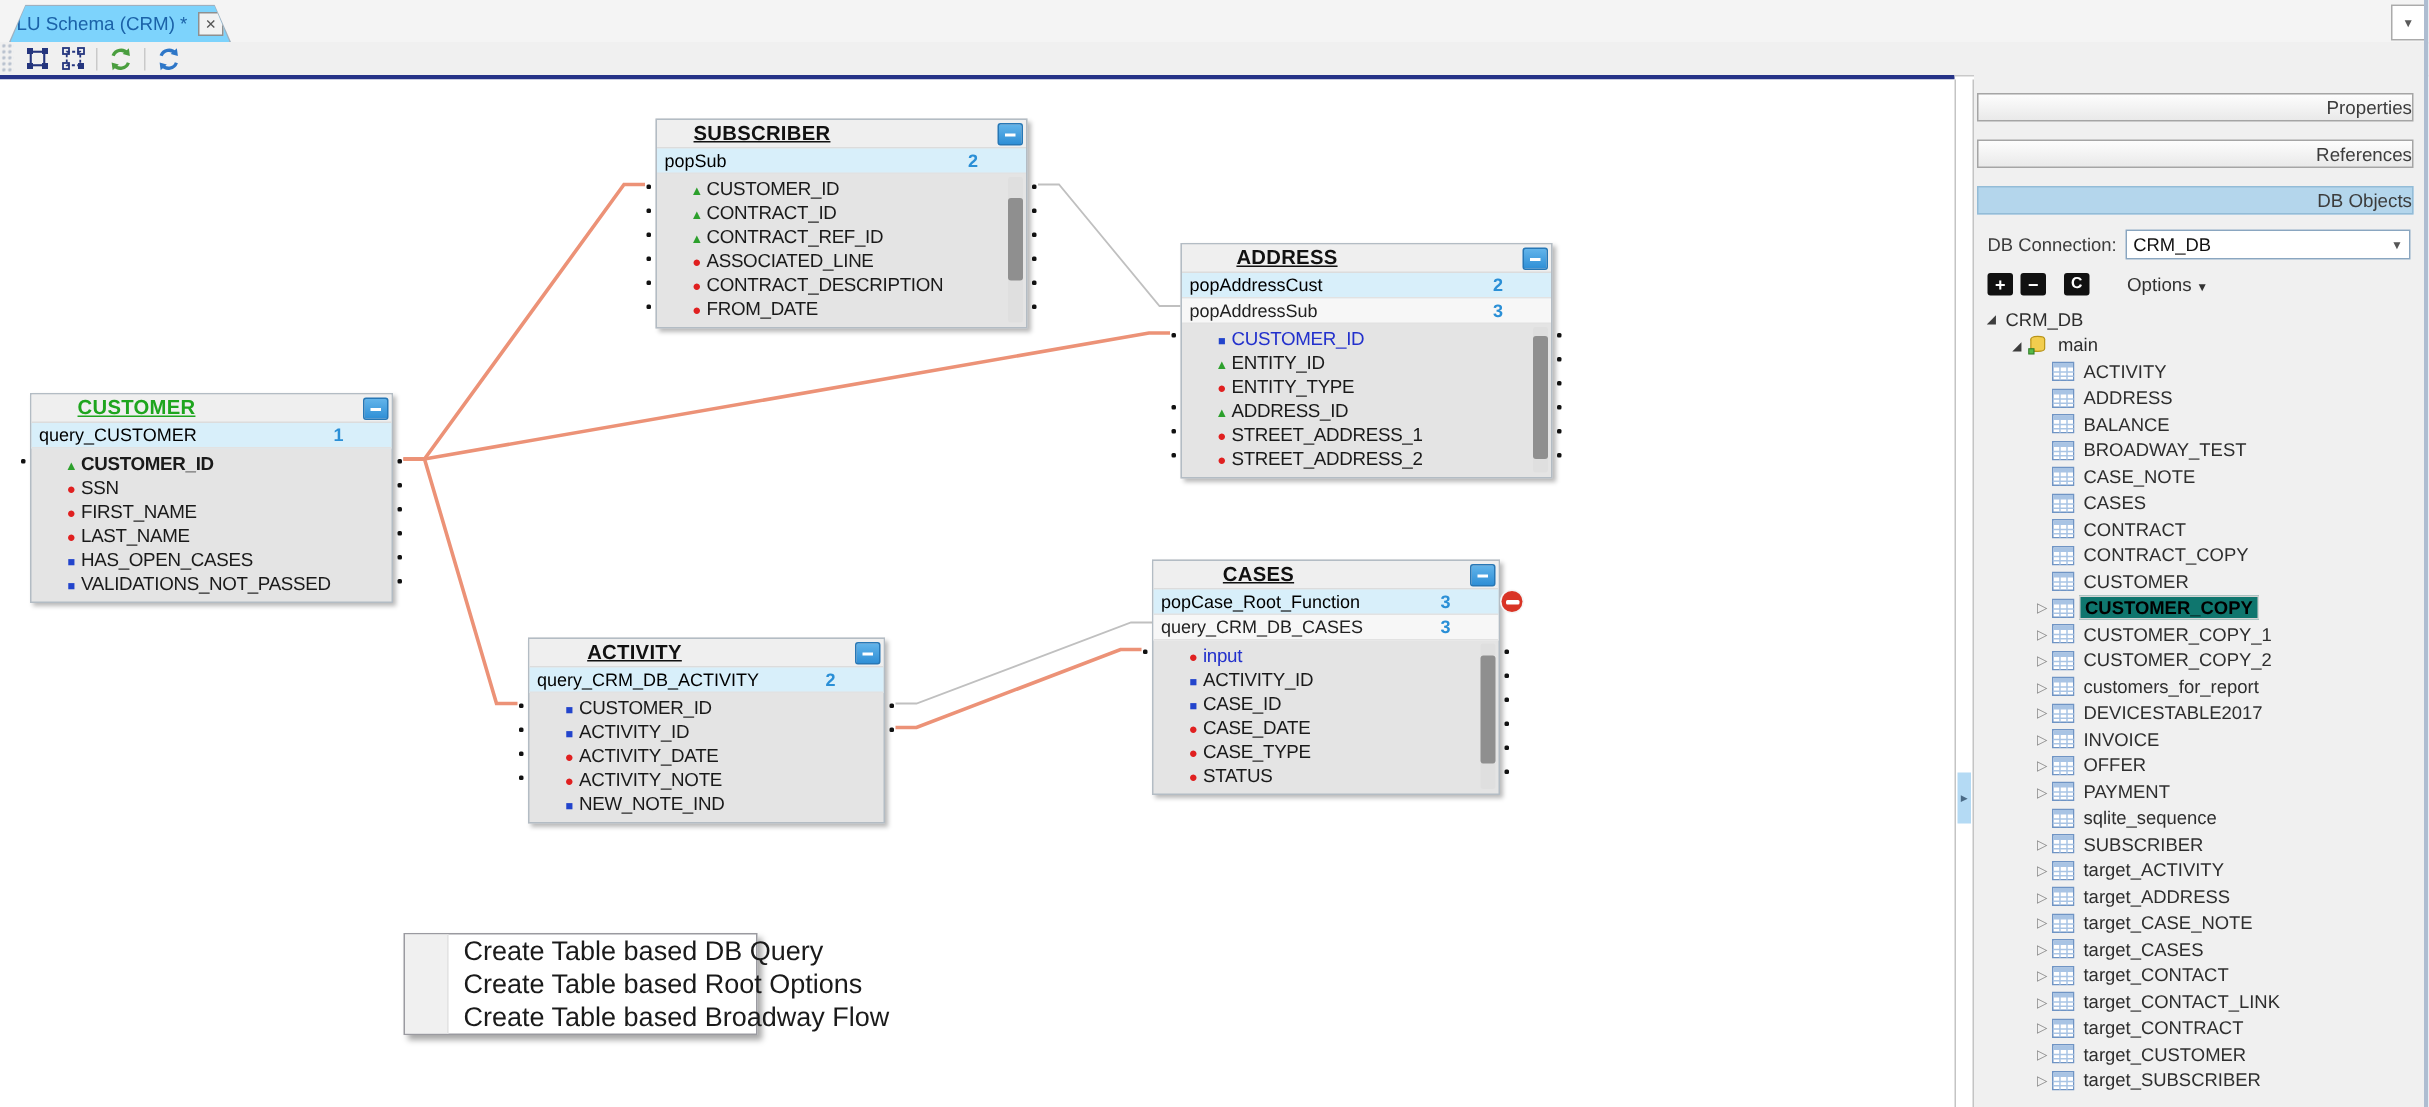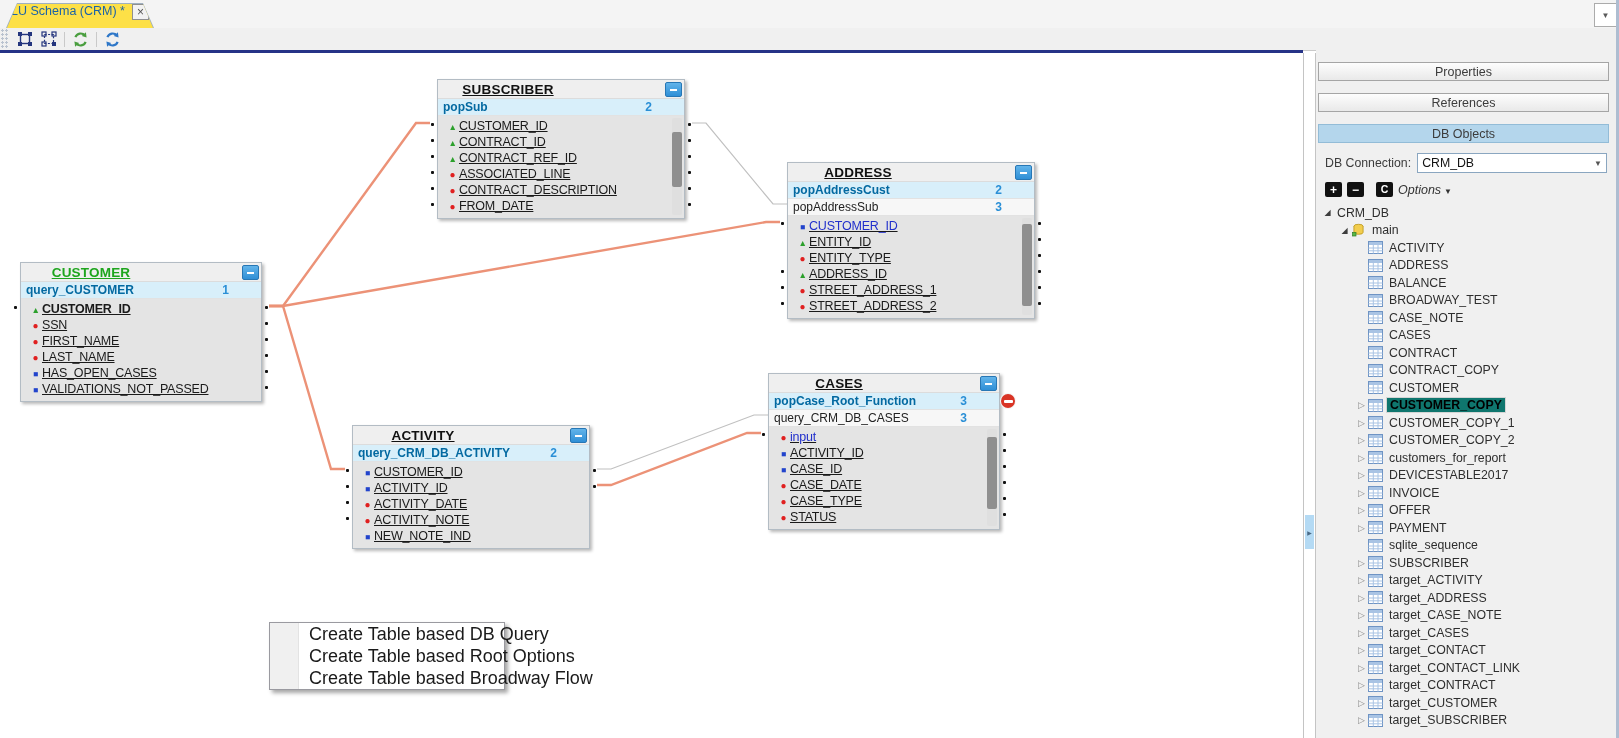--- a/index.html
+++ b/index.html
@@ -3,21 +3,21 @@
 <meta charset="utf-8">
 <style>
   html,body{margin:0;padding:0;}
   body{width:1619px;height:738px;overflow:hidden;position:relative;background:#ffffff;
        font-family:"Liberation Sans",sans-serif;-webkit-font-smoothing:antialiased;}
   
   .titlebar{position:absolute;left:0;top:0;width:1619px;height:28px;background:#f4f4f4;border-bottom:1px solid #d9d9d9;}
   .tab{position:absolute;left:6px;top:3px;height:25px;width:148px;
        clip-path:polygon(11px 0,calc(100% - 11px) 0,100% 100%,0 100%);background:#9fb0bf;}
   .tab-inner{position:absolute;inset:1px 1px 0 1px;clip-path:polygon(10px 0,calc(100% - 10px) 0,100% 100%,0 100%);
-       background:#fde047;display:flex;justify-content:center;gap:7px;}
+       background:#7dd3fc;display:flex;align-items:center;justify-content:center;gap:7px;}
   .tab-title{color:#1b62a8;font-size:12.5px;white-space:nowrap;}
   .tab-close{width:17px;height:16px;border:1px solid #8f8f8f;background:#f2f2f2;color:#555;
        display:flex;align-items:center;justify-content:center;font-size:12px;line-height:1;box-sizing:border-box;}
   .corner-btn{position:absolute;left:1594px;top:3px;width:23px;height:24px;background:#fff;border:1px solid #ababab;
        box-sizing:border-box;display:flex;align-items:center;justify-content:center;color:#5a5a5a;font-size:8px;}
   .edge-strip{position:absolute;left:1616px;top:0;width:3px;height:738px;background:#aebdd1;z-index:30;}
   .toolbar{position:absolute;left:0;top:28px;width:1619px;height:22px;background:#f0f0f0;display:flex;align-items:center;}
   .grip{width:8px;height:20px;margin-left:1px;
        background:radial-gradient(circle at 1.5px 1.5px,#b9c2cf 1px,transparent 1.3px);background-size:4px 4px;}
   .tb-icon{width:17px;height:17px;margin-left:7px;display:flex;align-items:center;justify-content:center;}
@@ -31,27 +31,27 @@
        box-shadow:2px 2px 3px rgba(0,0,0,.28);box-sizing:border-box;}
   .t-title{position:relative;height:18px;background:#efefef;border-bottom:1px solid #dcdcdc;}
   .t-name{display:inline-block;width:140px;text-align:center;font-size:13.5px;font-weight:bold;
        text-decoration:underline;color:#111;line-height:18px;letter-spacing:.2px;}
   .t-collapse{position:absolute;top:2px;right:2px;width:15px;height:13px;border:1px solid #2777b5;border-radius:2px;
        background:linear-gradient(#62b4ea,#2f8fd6);display:flex;align-items:center;justify-content:center;}
   .t-collapse .hbar{width:7px;height:2px;background:#fff;}
   .t-pop{position:relative;height:16px;line-height:16px;background:#f7f7f7;border-bottom:1px solid #e2e2e2;
        font-size:12px;color:#222;padding-left:5px;}
   .t-pop.hl{background:#d8effa;}
-  .t-pop.b .p-name{font-weight:bold;color:#0369a1;}
+  .t-pop.b .p-name{font-weight:normal;color:#000000;}
   .p-count{position:absolute;right:32px;top:0;color:#2a8fd6;font-weight:bold;font-size:12px;}
   .blocked-icon{position:absolute;right:-16px;top:1px;width:14px;height:14px;border-radius:50%;
        background:#d93425;box-shadow:0 0 0 1px #f5f5f5;}
   .blocked-icon::after{content:"";position:absolute;left:2.5px;top:5.5px;width:9px;height:3px;background:#fff;border-radius:1px;}
   .t-fields{position:relative;padding:2px 0 4px 0;}
-  .f-row{height:16px;line-height:16px;font-size:12.5px;color:#1a1a1a;padding-left:8px;white-space:nowrap;letter-spacing:-.2px;text-decoration:underline;}
+  .f-row{height:16px;line-height:16px;font-size:12.5px;color:#1a1a1a;padding-left:20px;white-space:nowrap;letter-spacing:-.2px;}
   .f-row .mk{display:inline-block;width:13px;text-align:center;}
   .f-row.blue .f-name{color:#2230cc;}
   .f-row.bold .f-name{font-weight:bold;}
   .mk.triangle-green{color:#2ca02c;font-size:8.5px;}
   .mk.dot-red{color:#e02020;font-size:10px;}
   .mk.square-blue{color:#2244cc;font-size:8.5px;}
   .sb-track{position:absolute;right:2px;top:2px;bottom:3px;width:10px;background:#dfdfdf;border-radius:2px;}
   .sb-thumb{position:absolute;right:2px;width:10px;background:#8f8f8f;border-radius:2px;}
   .dot{position:absolute;width:3px;height:3px;background:#111;border-radius:1px;}
   
@@ -59,34 +59,34 @@
   .ctx-gutter{position:absolute;left:0;top:0;bottom:0;width:28px;background:#f0f0f0;border-right:1px solid #e3e3e3;}
   .ctx-item{position:relative;height:22px;line-height:22px;padding-left:39px;font-size:18px;color:#1a1a1a;white-space:nowrap;}
   
   .splitter{position:absolute;left:1303px;top:53px;width:13px;height:685px;background:#fff;
        border-left:1px solid #c4c4c4;border-right:1px solid #c4c4c4;box-sizing:border-box;}
   .split-thumb{position:absolute;left:1px;top:462px;width:9px;height:34px;background:#b4daf4;
        display:flex;align-items:center;justify-content:center;color:#4a6a86;font-size:6px;}
   
   .panel{position:absolute;left:1316px;top:50px;width:300px;height:688px;background:#f0f0f0;overflow:hidden;}
   .acc{margin:5px 7px 0 2px;}
-  .acc-item{height:19px;line-height:19px;text-align:center;font-size:12.5px;color:#3c3c3c;
+  .acc-item{height:19px;line-height:19px;text-align:right;font-size:12.5px;color:#3c3c3c;
        border:1px solid #a5a5a5;background:linear-gradient(#fdfdfd,#e9e9e9);margin-bottom:1px;box-sizing:border-box;margin-top:12px;}
   .acc-item.sel{background:#b4d6ec;border-color:#93bcd7;}
   .dbrow{display:flex;align-items:center;margin:10px 9px 0 9px;}
   .dbrow .lbl{font-size:12.3px;color:#3c3c3c;white-space:nowrap;margin-right:6px;}
   .combo{flex:1;height:20px;background:#fff;border:1px solid #8aa6c0;box-sizing:border-box;
        display:flex;align-items:center;position:relative;}
   .combo .val{font-size:12.3px;color:#111;padding-left:4px;}
   .combo .caret{position:absolute;right:4px;color:#555;font-size:8px;}
   .actions{display:flex;align-items:center;margin:9px 0 0 9px;}
   .sq-btn{width:17px;height:15px;background:#111;color:#fff;border-radius:2px;margin-right:5px;
        display:flex;align-items:center;justify-content:center;font-size:12px;font-weight:bold;line-height:1;}
   .sq-btn.ref{margin-left:7px;font-size:10.5px;}
-  .opt{margin-left:0;font-size:12.5px;color:#333;font-style:italic;}
+  .opt{margin-left:20px;font-size:12.5px;color:#333;}
   .opt .caret{font-size:8px;color:#333;margin-left:3px;}
   .tree{margin-top:7px;}
   .tree-row{height:17.5px;display:flex;align-items:center;font-size:12.3px;color:#2e2e2e;white-space:nowrap;}
   .tw-arrow{width:13px;text-align:center;flex:none;}
   .tw-arrow.exp{color:#3d3d3d;font-size:8px;}
   .tw-arrow.col{color:#8a8a8a;font-size:9px;}
   .tw-icon{width:18px;flex:none;display:flex;align-items:center;}
   .tree-label{padding:0 3px;}
   .tree-label.sel{background:#0f766e;border:1px solid #d4d4d4;}
   .tree-label.bold{font-weight:bold;color:#000;}

